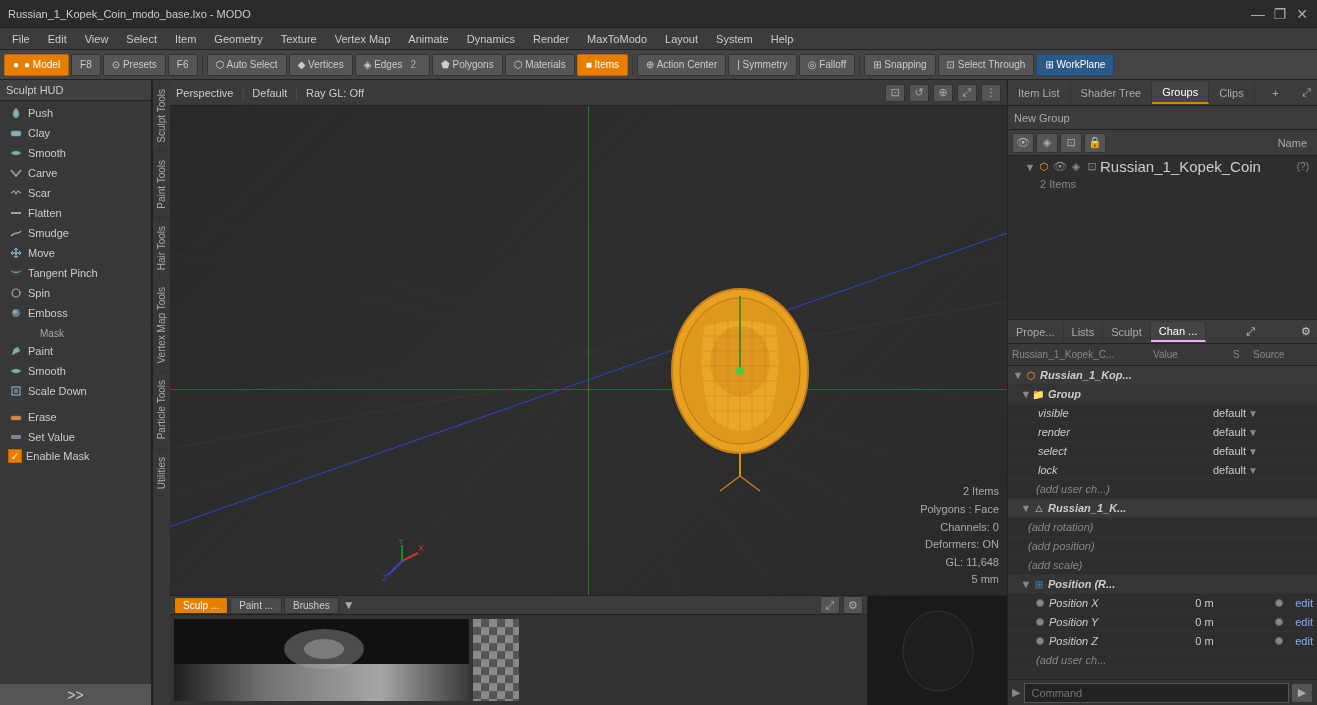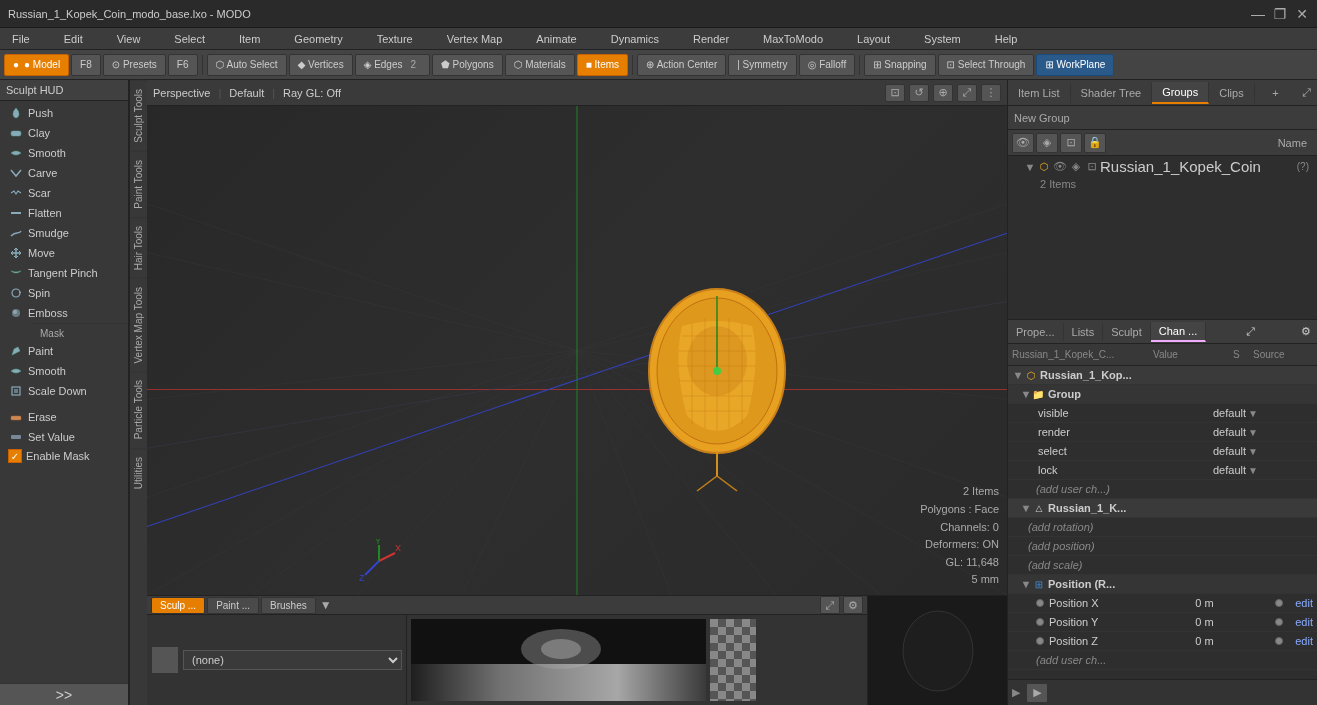--- a/index.html
+++ b/index.html
@@ -4,35 +4,35 @@
   <style>
     * { margin: 0; padding: 0; box-sizing: border-box; }
     body { width: 1317px; height: 705px; background: #3a3a3a; font-family: Arial, sans-serif; font-size: 11px; color: #ccc; overflow: hidden; }
 
     
     #titlebar { height: 28px; background: #2a2a2a; display: flex; align-items: center; justify-content: space-between; padding: 0 8px; border-bottom: 1px solid #1a1a1a; }
     #titlebar-controls { display: flex; gap: 8px; }
     .win-btn { width: 14px; height: 14px; cursor: pointer; color: #aaa; font-size: 14px; line-height: 14px; text-align: center; }
 
     
-    #menubar { height: 22px; background: #3c3c3c; display: flex; align-items: center; padding: 0 4px; gap: 18px; border-bottom: 1px solid #222; }
+    #menubar { height: 22px; background: #3c3c3c; display: flex; align-items: center; padding: 0 4px; gap: 2px; border-bottom: 1px solid #222; }
     .menu-item { padding: 2px 8px; color: #ccc; cursor: pointer; font-size: 11px; }
 
     
     #toolbar { height: 30px; background: #444; display: flex; align-items: center; padding: 0 4px; gap: 2px; border-bottom: 1px solid #222; }
     .toolbar-btn { padding: 2px 8px; background: #555; border: 1px solid #333; color: #ccc; font-size: 10px; cursor: pointer; border-radius: 2px; height: 22px; display: flex; align-items: center; gap: 3px; white-space: nowrap; }
     .toolbar-btn.active { background: #e67e00; border-color: #c66000; color: #fff; }
     .toolbar-btn.active2 { background: #2a5a8a; border-color: #1a4a7a; color: #fff; }
     .toolbar-sep { width: 1px; height: 20px; background: #333; margin: 0 2px; }
 
     
     #main { display: flex; height: calc(705px - 28px - 22px - 30px); }
 
     
-    #left-panel { width: 129px; background: #383838; border-right: 1px solid #222; display: flex; flex-direction: column; overflow: hidden; }
+    #left-panel { width: 152px; background: #383838; border-right: 1px solid #222; display: flex; flex-direction: column; overflow: hidden; }
     #sculpt-hud { padding: 4px 6px; background: #404040; border-bottom: 1px solid #222; display: flex; align-items: center; font-size: 11px; color: #ccc; }
     .tool-list { flex: 1; overflow-y: auto; padding: 2px 0; }
     .tool-item { display: flex; align-items: center; padding: 2px 8px; cursor: pointer; gap: 4px; font-size: 11px; color: #ccc; }
     .tool-item.section-header { color: #aaa; font-size: 10px; padding: 4px 8px 2px 8px; margin-left: 32px; }
     .tool-icon { width: 16px; height: 16px; display: flex; align-items: center; justify-content: center; }
     .mask-section { border-top: 1px solid #333; padding-top: 4px; }
     .enable-mask { display: flex; align-items: center; padding: 2px 8px; gap: 4px; cursor: pointer; }
     .checkbox-checked { width: 14px; height: 14px; background: #e67e00; border: 1px solid #c66000; display: flex; align-items: center; justify-content: center; color: #fff; font-size: 10px; }
     .btn-arrow { width: 100%; height: 22px; background: #555; border: none; border-top: 1px solid #333; color: #ccc; cursor: pointer; font-size: 14px; }
 
@@ -101,21 +101,21 @@
     .ptab.active { background: #444; color: #fff; border-bottom: 2px solid #f0abfc; }
     .ptab-expand { margin-left: auto; padding: 0 6px; }
     .prop-header { height: 22px; background: #383838; display: flex; align-items: center; padding: 0 4px; border-bottom: 1px solid #222; }
     .prop-header-label { font-size: 10px; color: #888; flex: 1; }
     .prop-header-val { font-size: 10px; color: #888; width: 80px; }
     .prop-header-s { font-size: 10px; color: #888; width: 20px; }
     .prop-header-src { font-size: 10px; color: #888; width: 60px; }
     .prop-row { display: flex; align-items: center; padding: 1px 4px; min-height: 19px; border-bottom: 1px solid #333; }
     .prop-indent { width: 8px; }
     .prop-icon { width: 14px; height: 14px; display: flex; align-items: center; justify-content: center; font-size: 10px; }
-    .prop-label { flex: 1; font-size: 11px; color: #ccc; padding-left: 2px; }
+    .prop-label { flex: 1; font-size: 11px; color: #ccc; padding-left: 2px; font-style: italic; }
     .prop-value { width: 80px; font-size: 11px; color: #ccc; }
     .prop-value-dropdown { display: flex; align-items: center; gap: 2px; }
     .prop-dd-arrow { color: #888; font-size: 10px; }
     .prop-s { width: 20px; }
     .prop-circle { width: 8px; height: 8px; border-radius: 50%; background: #888; border: 1px solid #666; }
     .prop-circle-blue { background: #4488cc; border-color: #3377bb; }
     .prop-edit { font-size: 11px; color: #88aaff; cursor: pointer; }
     .prop-add { font-size: 11px; color: #888; font-style: italic; }
     .prop-section-header { background: #3a3a3a; }
     .prop-bold { font-weight: bold; }
@@ -466,26 +466,20 @@
           <div class="btab active">Sculp ...</div>
           <div class="btab">Paint ...</div>
           <div class="btab">Brushes</div>
           <div style="margin-left:2px;cursor:pointer;color:#aaa;font-size:12px;">▼</div>
           <div style="margin-left:auto;display:flex;gap:3px;">
             <div class="vp-btn">⤢</div>
             <div class="vp-btn">⚙</div>
           </div>
         </div>
         <div id="bottom-content">
-          <div id="preset-selector">
-            <div class="preset-thumb" style="background:#555;"></div>
-            <select class="preset-dropdown">
-              <option>(none)</option>
-            </select>
-          </div>
           <div id="texture-area">
 
             <div class="tex-preview">
               <svg width="295" height="82" viewBox="0 0 295 82">
                 <rect width="295" height="82" fill="#111"></rect>
 
                 <defs>
                   <linearGradient id="grayGrad" x1="0" y1="0" x2="1" y2="0">
                     <stop offset="0%" stop-color="#000"></stop>
                     <stop offset="50%" stop-color="#888"></stop>
@@ -725,17 +719,18 @@
         <div class="prop-indent"></div>
         <div class="prop-indent"></div>
         <div class="prop-indent"></div>
         <div class="prop-add">(add user ch...</div>
       </div>
 
     </div>
 
     <div id="command-bar">
       <span style="color:#888;font-size:11px;margin-right:4px;">▶</span>
+      <input type="text" id="command-input" placeholder="Command" style="">
       <div class="cmd-run">▶</div>
     </div>
   </div>
 
 </div>
 
 </body></html>

